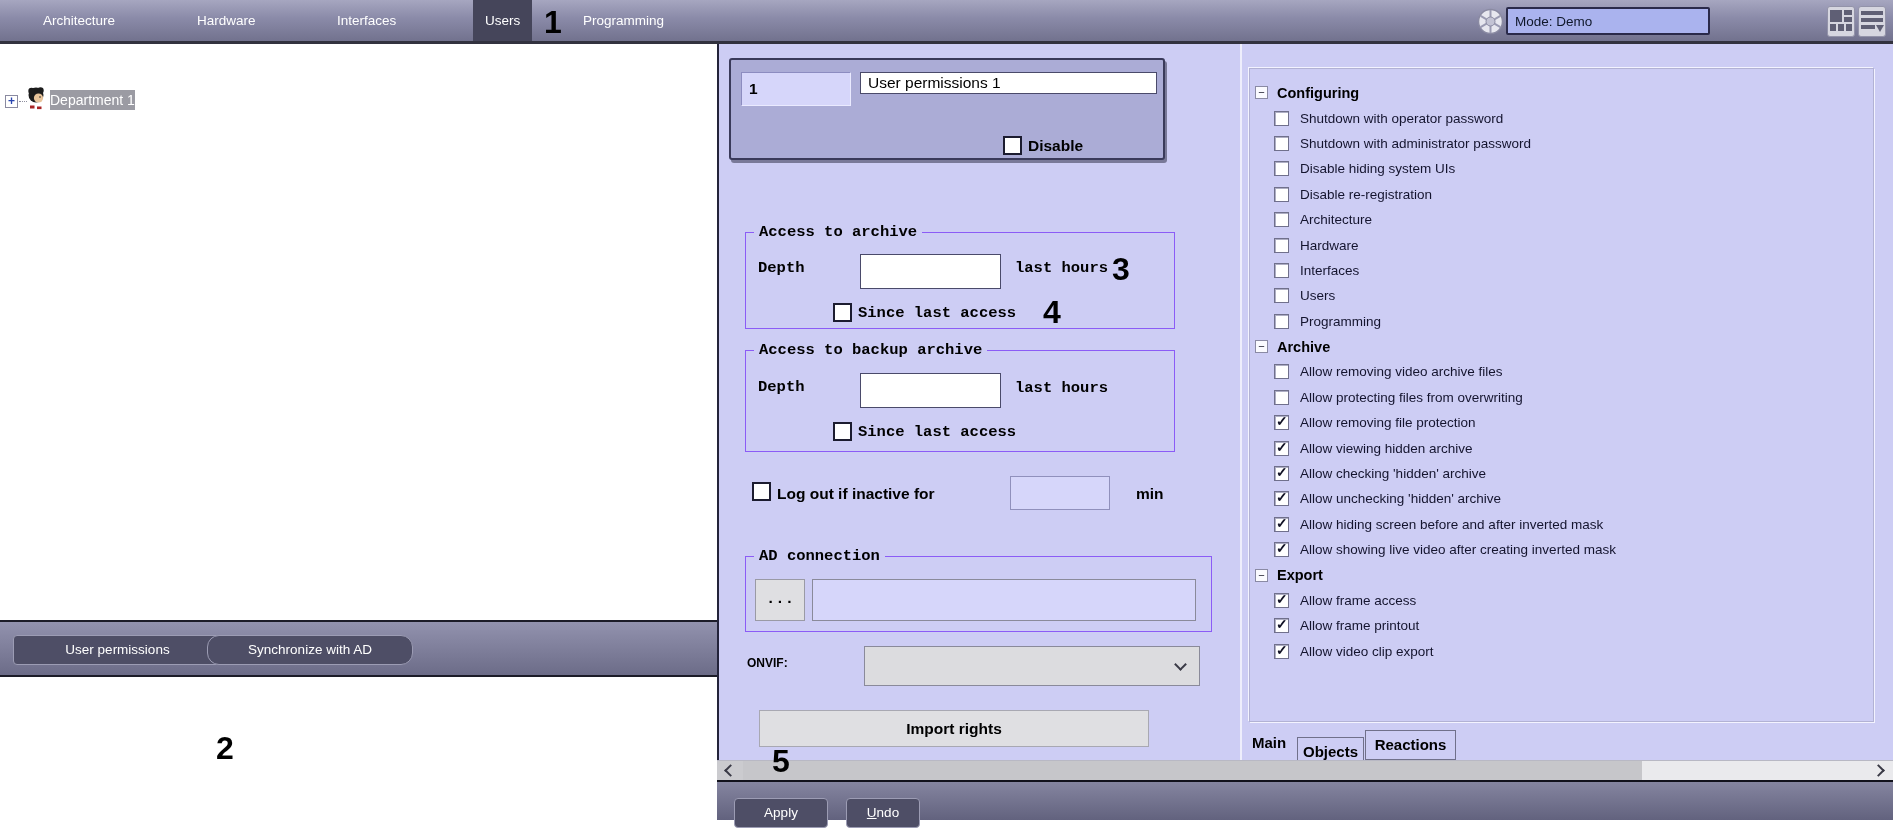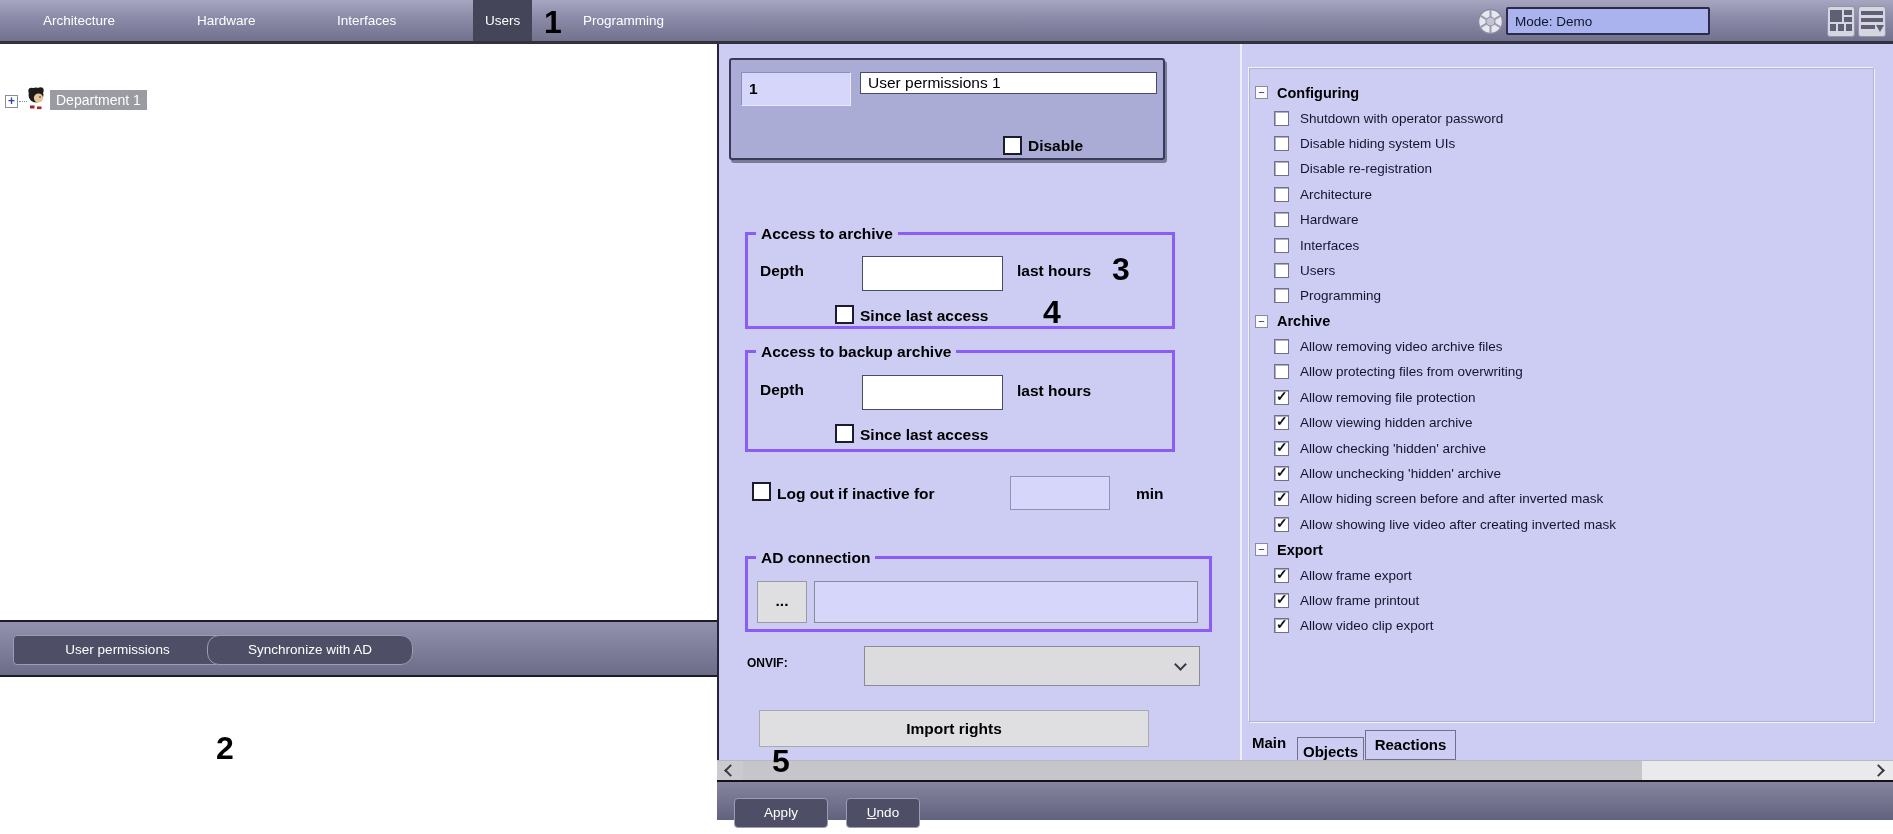--- a/index.html
+++ b/index.html
@@ -22,21 +22,21 @@
   .sq-icon svg { display:block; margin:2px auto 0; }
 
   
   .left-tree { position:absolute; left:0; top:44px; width:717px; height:576px; background:#fff; }
   .expander { position:absolute; width:13px; height:13px; border:1px solid #8a8aa0;
     background:#fff; color:#2a46b0; font-size:12px; line-height:10px; text-align:center; font-weight:700; }
   .dept-exp { left:5px; top:51px; }
   .dot-stub { position:absolute; border-top:1px dotted #8f8f9f; }
   .dept-icon { position:absolute; left:26px; top:42px; width:22px; height:24px; }
   .dept-label { position:absolute; left:50px; top:46px; background:#9b9ba3; color:#fff;
-    font-size:14px; padding:2px 6px; }
+    font-size:14px; padding:2px 0; }
 
   
   .left-toolbar { position:absolute; left:0; top:620px; width:717px; height:57px;
     background:linear-gradient(#9292ae,#6c6c88); border-top:2px solid #1c1c28; border-bottom:2px solid #1c1c28; }
   .dark-btn { position:absolute; height:30px; background:#4e4e66; border:1px solid #9c9cb4;
     border-radius:4px; color:#fff; font-size:13.5px; text-align:center; line-height:28px; cursor:default; }
 
   
   .left-list { position:absolute; left:0; top:677px; width:717px; height:157px; background:#fff; }
 
@@ -50,21 +50,21 @@
     box-shadow:2px 3px 0 rgba(20,20,40,.45); }
   .id-input { position:absolute; left:10px; top:12px; width:110px; height:34px;
     background:#d6d6fa; border:1px solid #8c8cc0; border-right-color:#eaeaff; border-bottom-color:#eaeaff;
     font-family:inherit; font-weight:700; font-size:15.5px; padding:0 7px; color:#000; }
   .name-input { position:absolute; left:129px; top:12px; width:297px; height:22px;
     background:#fff; border:1px solid #4a4a6a; font-family:inherit; font-weight:400;
     font-size:15.5px; padding:0 7px; color:#000; }
   .cb { position:absolute; width:19px; height:19px; background:#fff; border:2px solid #1c1c30; }
   .blabel { position:absolute; font-weight:700; font-size:15.5px; color:#000; line-height:19px; }
 
-  .group { position:absolute; border:3px solid #8b5cf6; }
+  .group { position:absolute; border:1px solid #8b5cf6;font-family:Liberation Mono, monospace; }
   .group-label { position:absolute; top:-10px; left:8px; background:#cdcdf4; padding:0 5px;
     font-weight:700; font-size:15.5px; color:#000; }
   .winput { position:absolute; background:#fff; border:1px solid #4a4a6a;
     font-family:inherit; font-size:15px; padding:0 6px; }
   .linput { position:absolute; background:#d6d6fa; border:1px solid #9090bc;
     font-family:inherit; font-size:15px; padding:0 6px; }
   .gray-btn { position:absolute; background:#dfdfe2; border:1px solid #9a9aa5;
     font-weight:700; font-size:15.5px; color:#000; text-align:center; }
   .dropdown { position:absolute; background:#dcdcdf; border:1px solid #8a8a9a; }
   .chev { position:absolute; width:9px; height:9px; border:solid #3a3a46; border-width:0 2px 2px 0; }
@@ -225,20 +225,24 @@
           <div class="tree-row">
             <span class="exp-box">−</span>
             <span class="hdr-lbl">Configuring</span>
           </div>
           <div class="tree-row">
             <span class="cb13"></span>
             <span class="itm-lbl">Shutdown with operator password</span>
           </div>
           <div class="tree-row">
             <span class="cb13"></span>
+            <span class="itm-lbl">Shutdown with administrator password</span>
+          </div>
+          <div class="tree-row">
+            <span class="cb13"></span>
             <span class="itm-lbl">Disable hiding system UIs</span>
           </div>
           <div class="tree-row">
             <span class="cb13"></span>
             <span class="itm-lbl">Disable re-registration</span>
           </div>
           <div class="tree-row">
             <span class="cb13"></span>
             <span class="itm-lbl">Architecture</span>
           </div>
@@ -307,21 +311,21 @@
             <span class="itm-lbl">Allow showing live video after creating inverted mask</span>
           </div>
           <div class="tree-row">
             <span class="exp-box">−</span>
             <span class="hdr-lbl">Export</span>
           </div>
           <div class="tree-row">
             <span class="cb13">
               <span class="ck">✓</span>
             </span>
-            <span class="itm-lbl">Allow frame export</span>
+            <span class="itm-lbl">Allow frame access</span>
           </div>
           <div class="tree-row">
             <span class="cb13">
               <span class="ck">✓</span>
             </span>
             <span class="itm-lbl">Allow frame printout</span>
           </div>
           <div class="tree-row">
             <span class="cb13">
               <span class="ck">✓</span>

